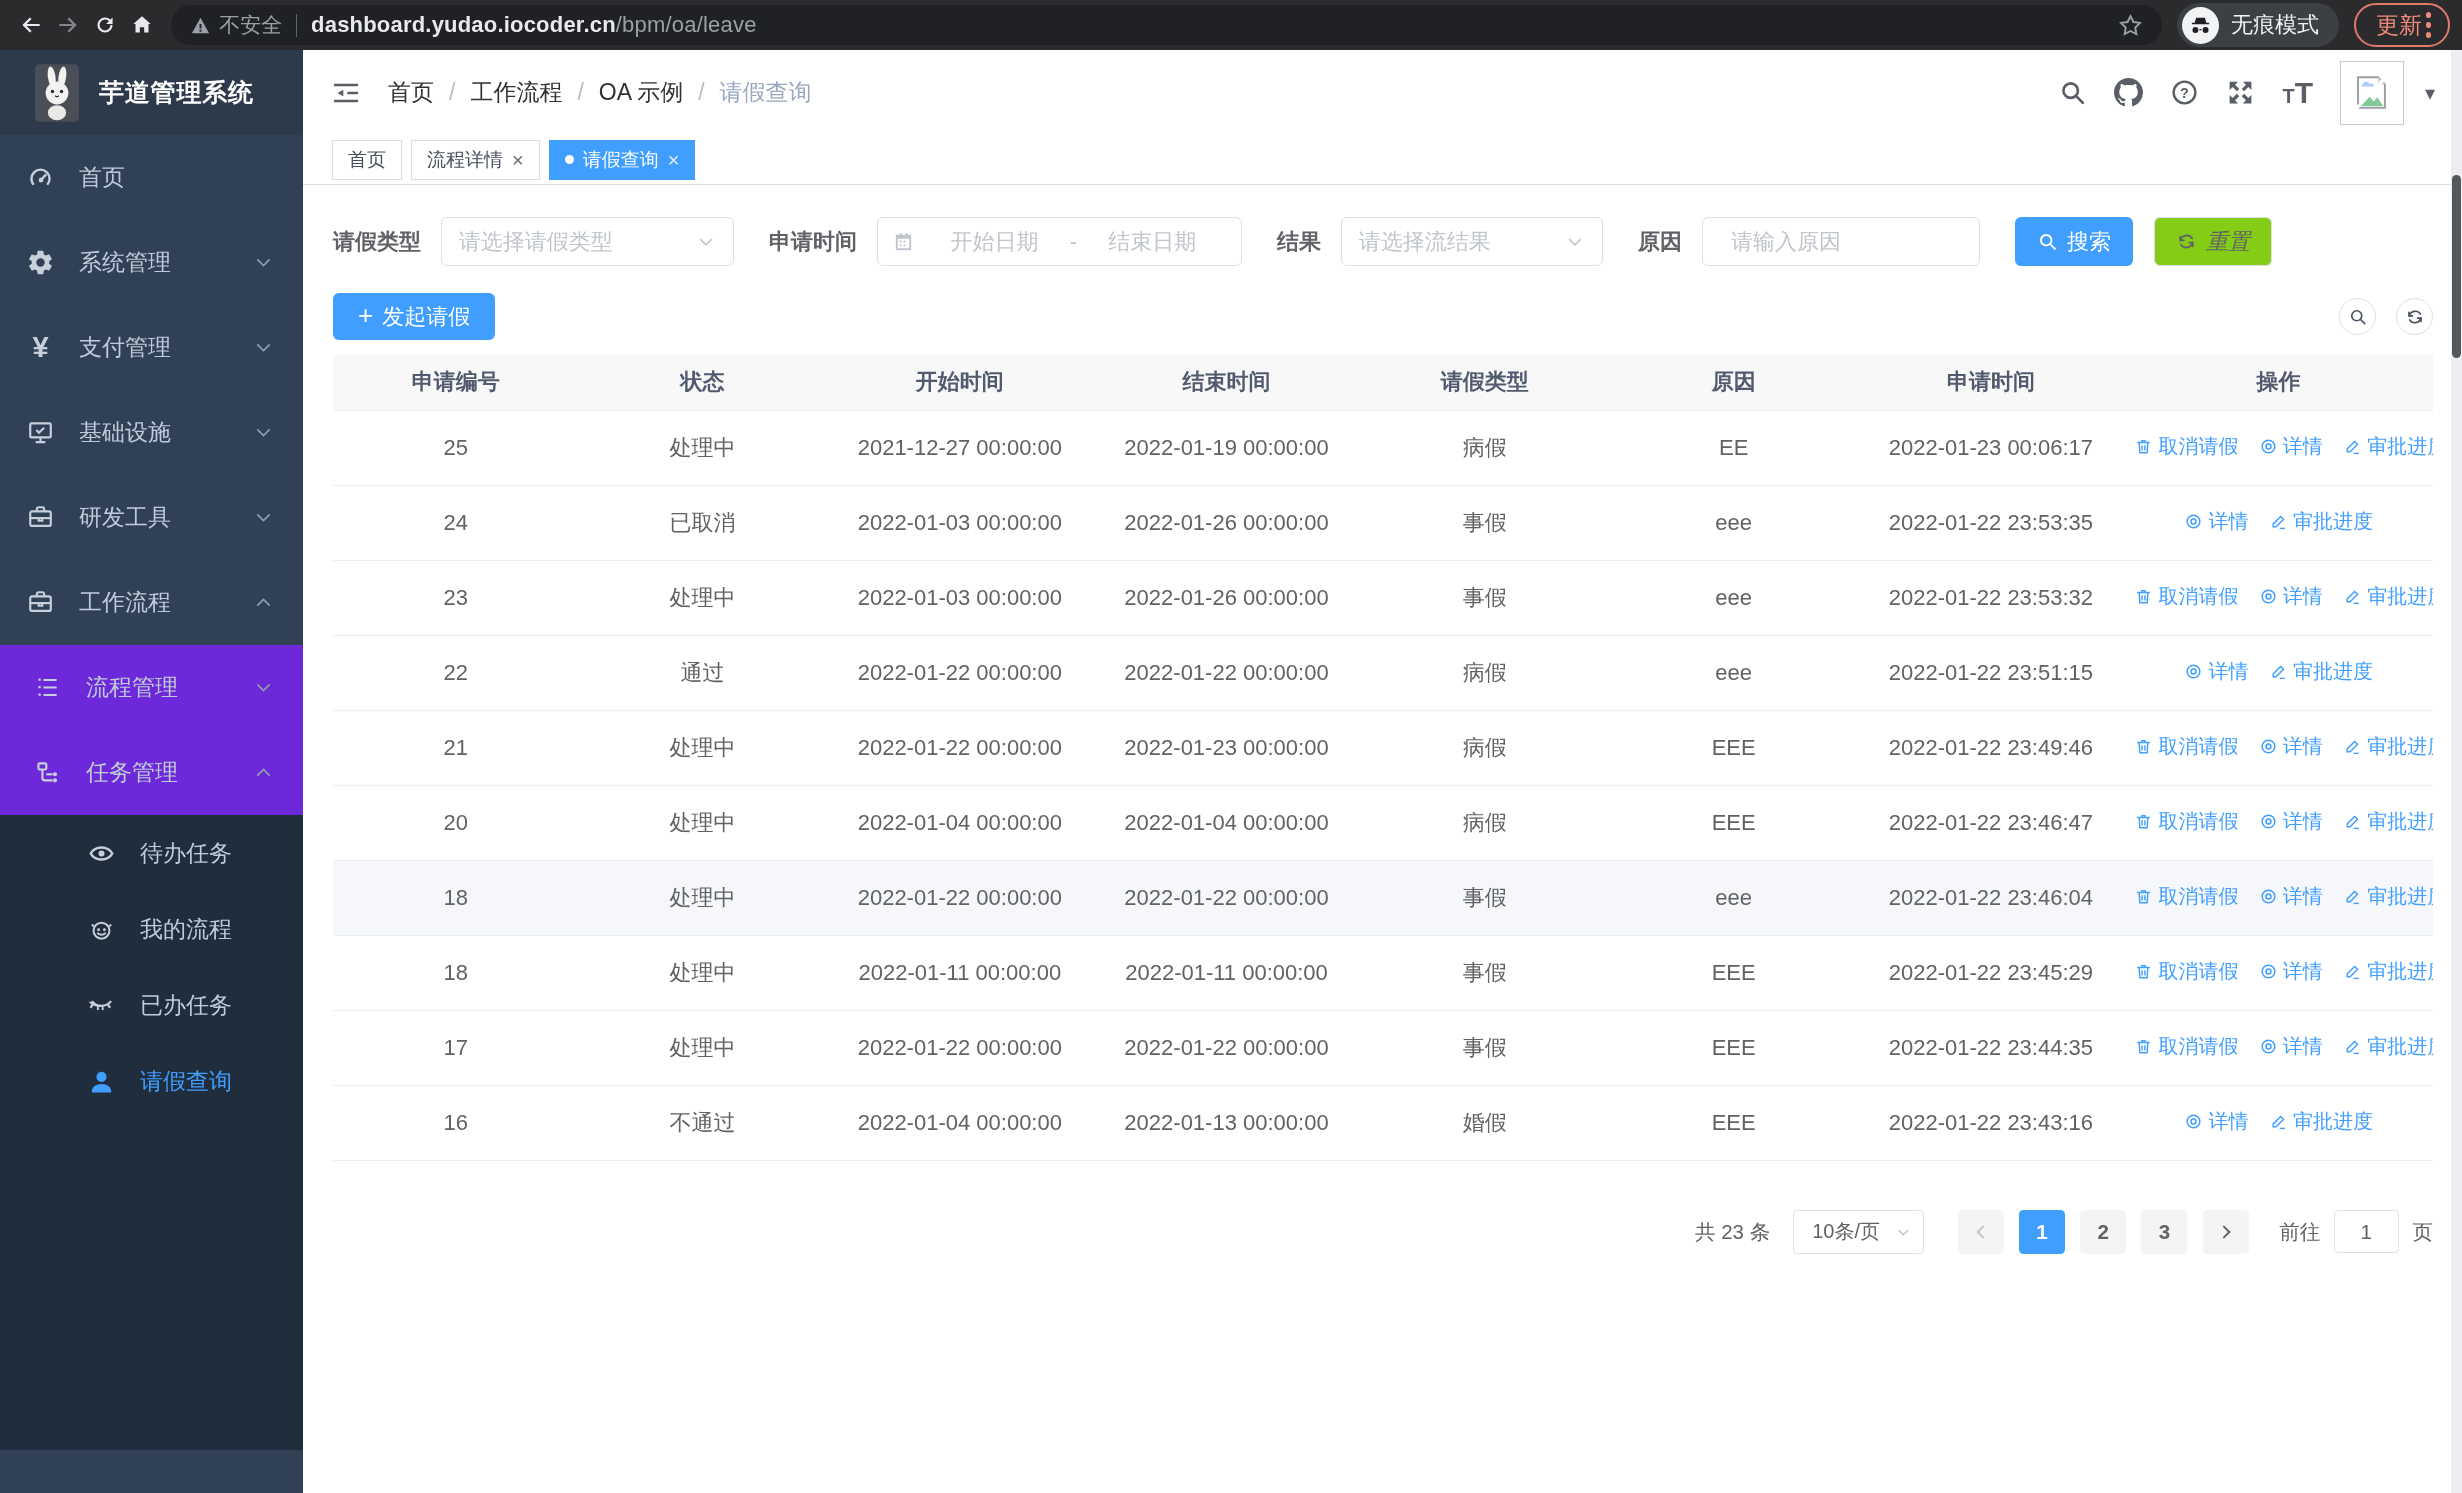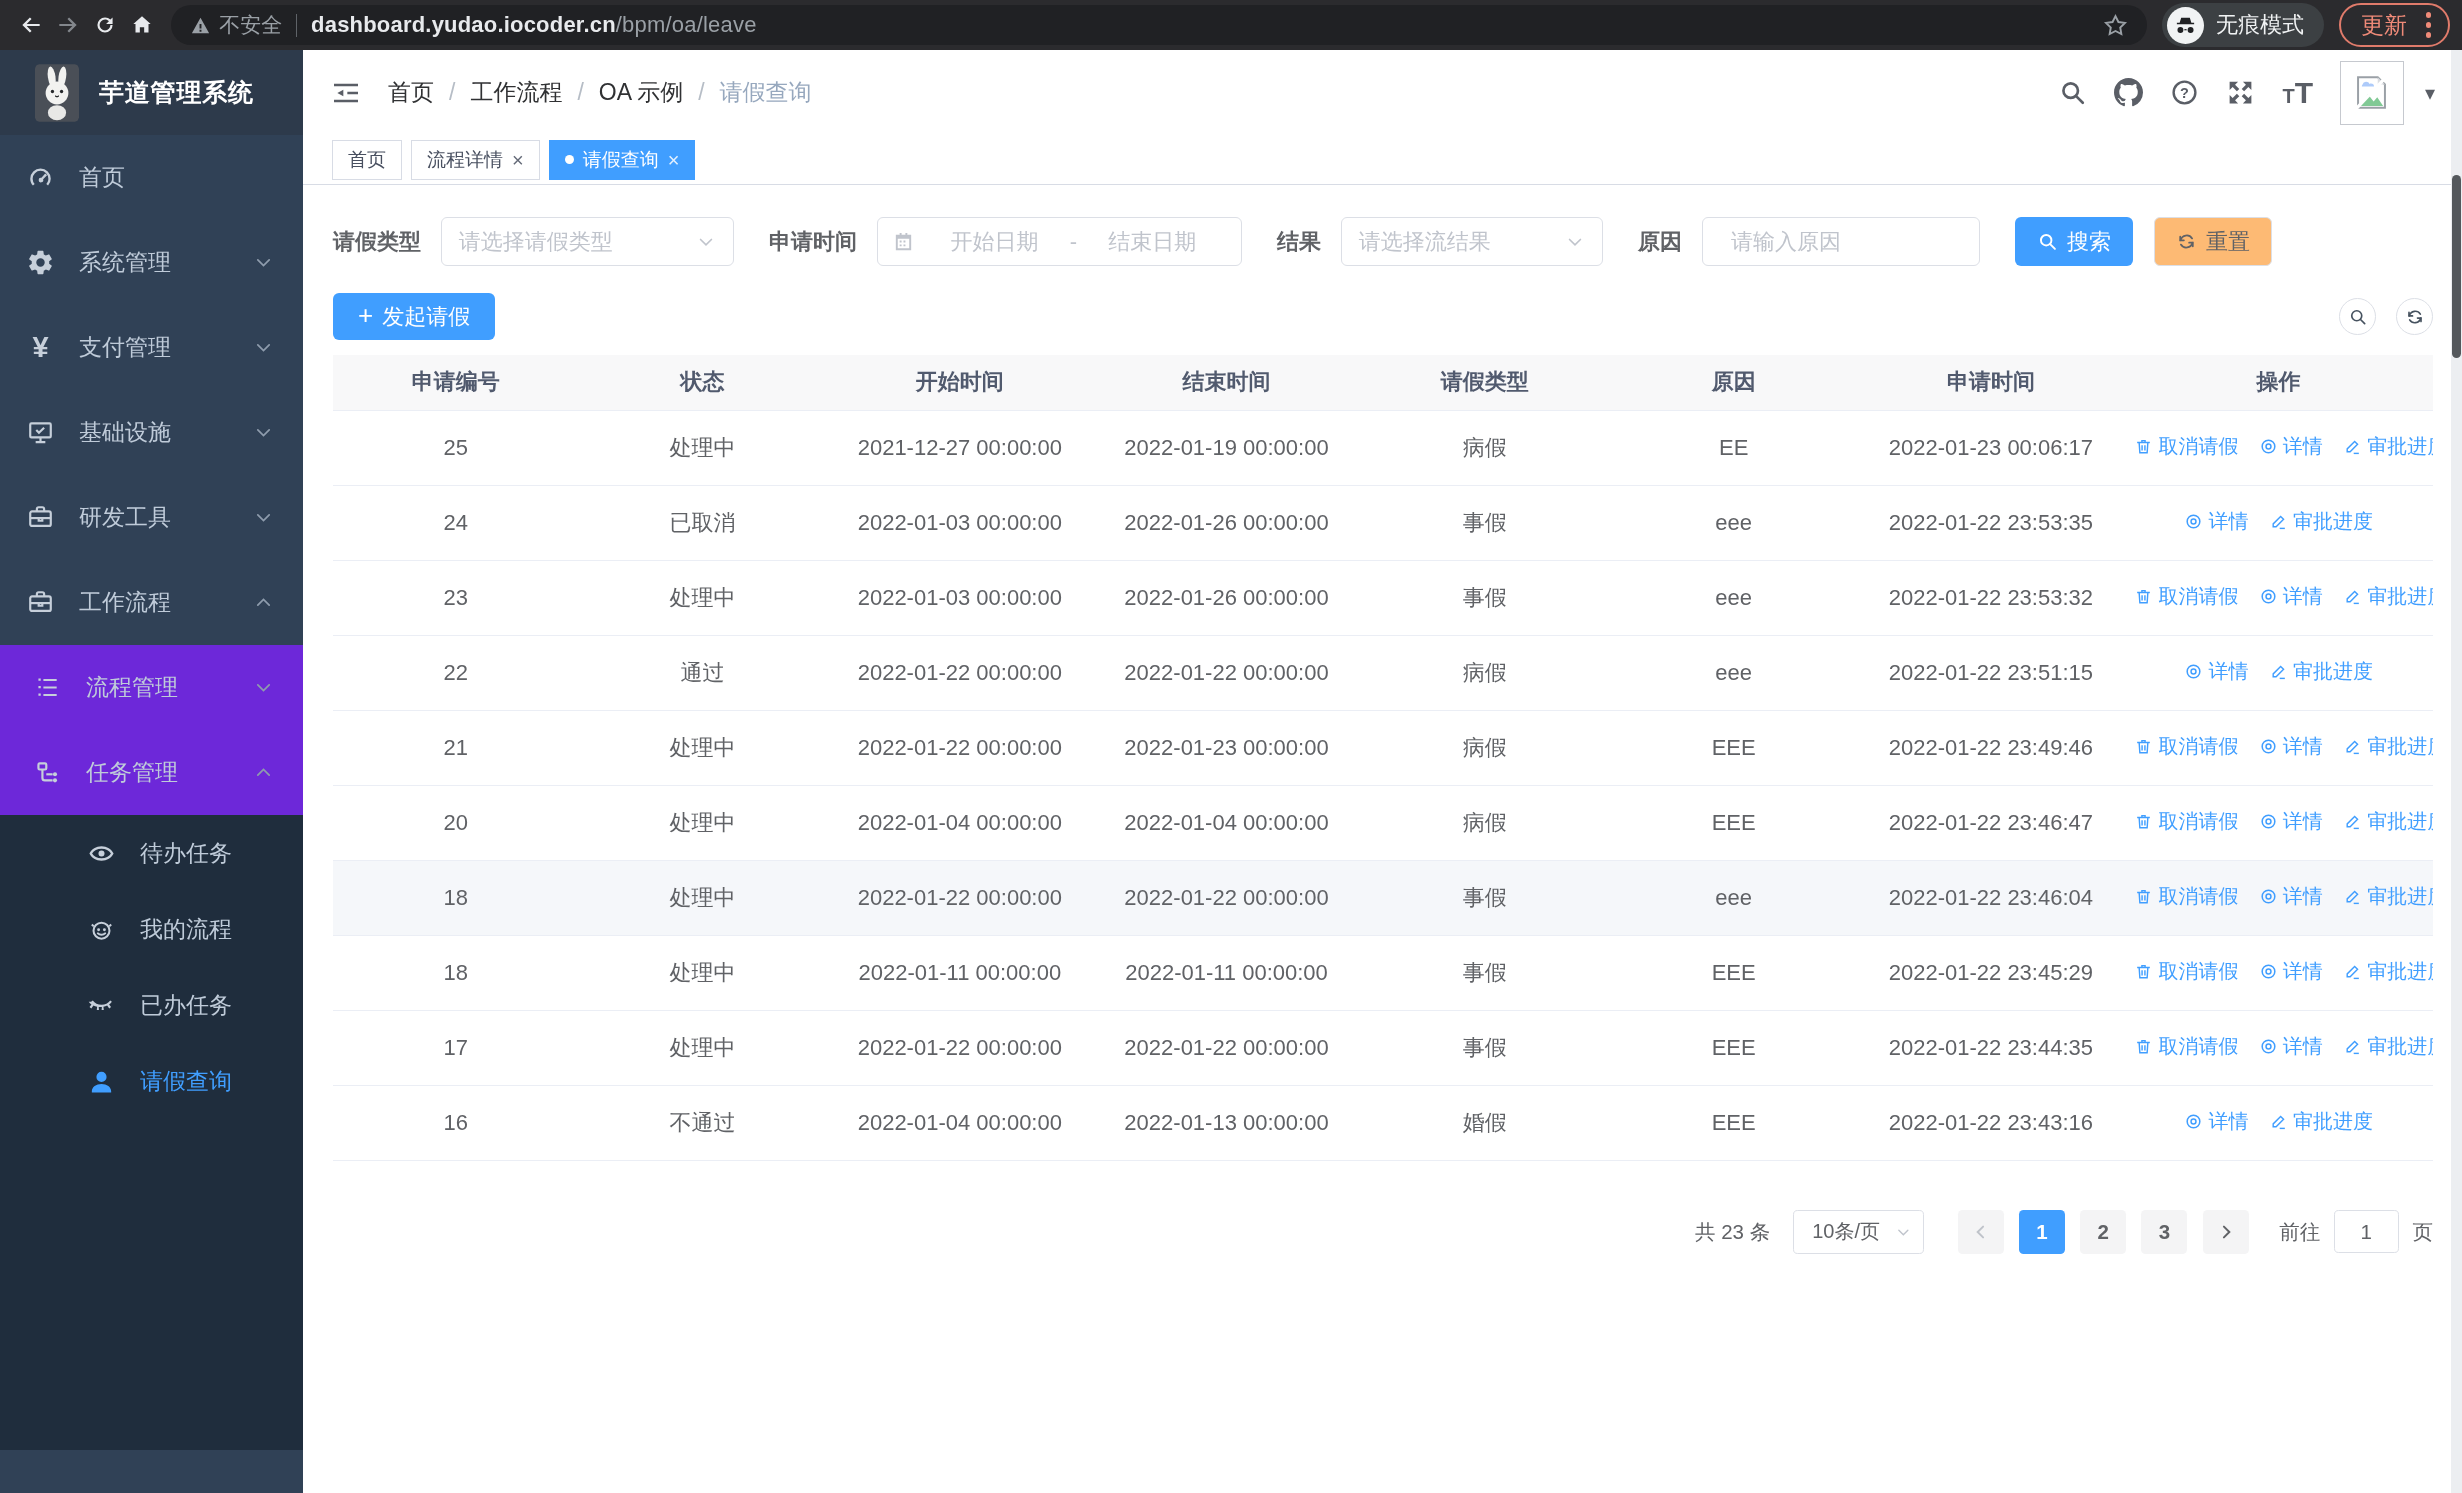--- a/index.html
+++ b/index.html
@@ -20,21 +20,21 @@
   .url .host { color:#e8eaed; font-weight:600; }
   .url .path { color:#9aa0a6; }
   .star-ic { margin-left:auto; color:#9aa0a6; }
   .star-ic svg { width:27px; height:27px; display:block; }
   .incog { height:44px; background:#3c4043; border-radius:22px; color:#f1f3f4; display:flex;
     align-items:center; gap:12px; padding:0 20px 0 4.6px; font-size:22px; margin-left:15px; flex:0 0 auto;}
   .incog-circle { width:37px; height:37px; background:#f1f3f4; border-radius:50%;
     display:flex; align-items:center; justify-content:center; color:#202124; }
   .incog-circle svg { width:23px; height:23px; fill:currentColor; }
   .update-pill { margin-left:15px; height:44px; border:2.3px solid #e07b6b; border-radius:22px;
-    display:flex; align-items:center; gap:16px; padding:0 13.7px 0 20px; color:#ef8a78;
+    display:flex; align-items:center; gap:1px; padding:0 13.7px 0 20px; color:#ef8a78;
     font-size:23px; font-weight:500; flex:0 0 auto; cursor:pointer;text-align:center; }
   .dots { display:flex; flex-direction:column; gap:4.6px; padding:3px; }
   .dots i { width:5.3px; height:5.3px; border-radius:50%; background:#ef8a78; }
 
   
   .app { display:flex; height:1443px; }
   .sidebar { width:303px; flex:0 0 303px; background:#304156; display:flex; flex-direction:column; }
   .logo-row { height:85px; display:flex; align-items:center; padding-left:35px; gap:20px; background:#2d3a4b; cursor:pointer; }
   .logo-img { width:44px; height:58px; border-radius:4.6px; overflow:hidden; flex:0 0 auto; }
   .logo-img svg { display:block; }
@@ -101,21 +101,21 @@
   .f-date .cal { width:23px; height:23px; color:#c0c4cc; margin-right:4.6px; }
   .f-date .cal svg { width:23px; height:23px; fill:currentColor; }
   .f-date .ph { flex:1; text-align:center; }
   .f-input input { width:278px; height:49px; border:1.5px solid #dcdfe6; border-radius:6px;
     padding:0 28px; font-size:22px; color:#606266; outline:none; }
   .f-input input::placeholder { color:#c0c4cc; }
   .btn { height:49px; border-radius:6px; font-size:22px; display:inline-flex; align-items:center;
     justify-content:center; gap:9px; cursor:pointer; border:1.5px solid transparent; white-space:nowrap; }
   .btn svg { width:21px; height:21px; }
   .btn-primary { background:#409eff; color:#fff; padding:0 21px; }
-  .btn-plain { background:#fdba74; border-color:#dcdfe6; color:#606266; padding:0 21px; }
+  .btn-plain { background:#84cc16; border-color:#dcdfe6; color:#606266; padding:0 21px;font-style:italic; }
   .f-group.tight { margin-right:21px; }
 
   .toolbar { margin-top:27px; display:flex; align-items:center; }
   .btn-create { height:47px; padding:0 24px; font-size:22px; }
   .btn-create .plus { font-size:26px; font-weight:400; line-height:1; margin-top:-2.3px; }
   .toolbar-right { margin-left:auto; display:flex; gap:20px; }
   .circle-btn { width:37px; height:37px; border-radius:50%; border:1.5px solid #dcdfe6; background:#fff;
     color:#46525f; display:flex; align-items:center; justify-content:center; cursor:pointer; }
   .circle-btn svg { width:20px; height:20px; }
 

